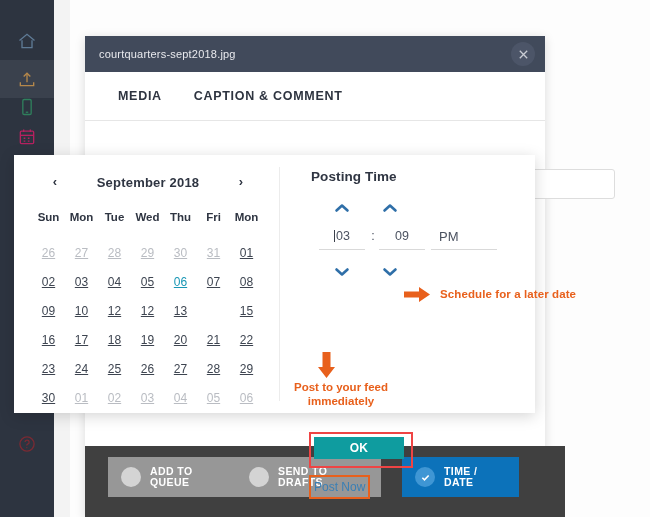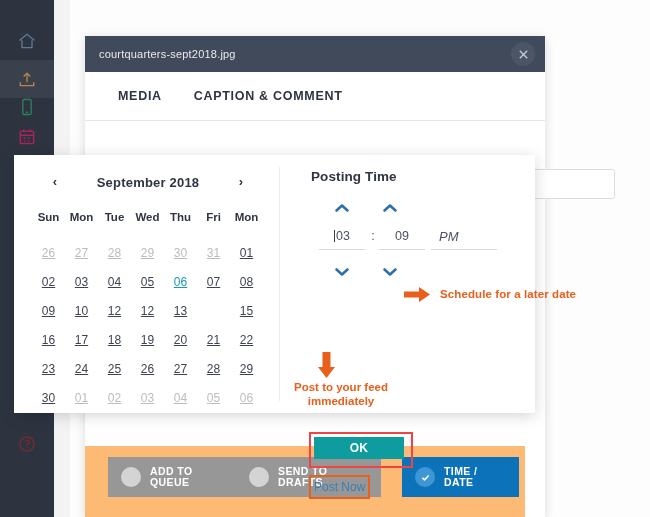--- a/index.html
+++ b/index.html
@@ -80,22 +80,22 @@
     background:#fff;border:1px solid #dddddd;border-radius:3px;
     overflow:hidden;
   }
   .caption-text{
     position:absolute;left:8px;top:9px;font-size:12px;color:#5c6472;
     white-space:nowrap;
   }
 
   
   .actionbar{
-    position:absolute;left:85px;top:446px;width:440px;height:71px;
-    background:#fdba74;
+    position:absolute;left:85px;top:446px;width:480px;height:71px;
+    background:#404040;
   }
   .act-btn{
     position:absolute;top:11px;height:40px;
     display:flex;align-items:center;cursor:pointer;
   }
   .act-btn .dot{
     width:20px;height:20px;border-radius:50%;margin-left:13px;flex:0 0 auto;
     display:flex;align-items:center;justify-content:center;
   }
   .act-btn .lbl{
@@ -174,21 +174,21 @@
     display:flex;align-items:center;justify-content:center;
     font-size:12.5px;color:#4b5260;cursor:text;
   }
   .tf-h{left:0;width:46px;}
   .tf-colon{
     position:absolute;left:48px;top:0;width:12px;height:26px;
     display:flex;align-items:center;justify-content:center;
     font-size:12.5px;color:#4b5260;
   }
   .tf-m{left:60px;width:46px;}
-  .tf-ap{left:112px;width:58px;justify-content:flex-start;padding-left:8px;font-size:13px;font-style:italic;}
+  .tf-ap{left:112px;width:58px;justify-content:flex-start;padding-left:8px;font-size:13px;}
   .caret-bar{
     display:inline-block;width:1px;height:12px;background:#3a3f4a;
     margin-right:1px;vertical-align:middle;
   }
 
   .ok-wrap{
     position:absolute;left:295px;top:277px;width:100px;height:32px;
     border:2px solid #ef4444;
   }
   .ok-btn{

